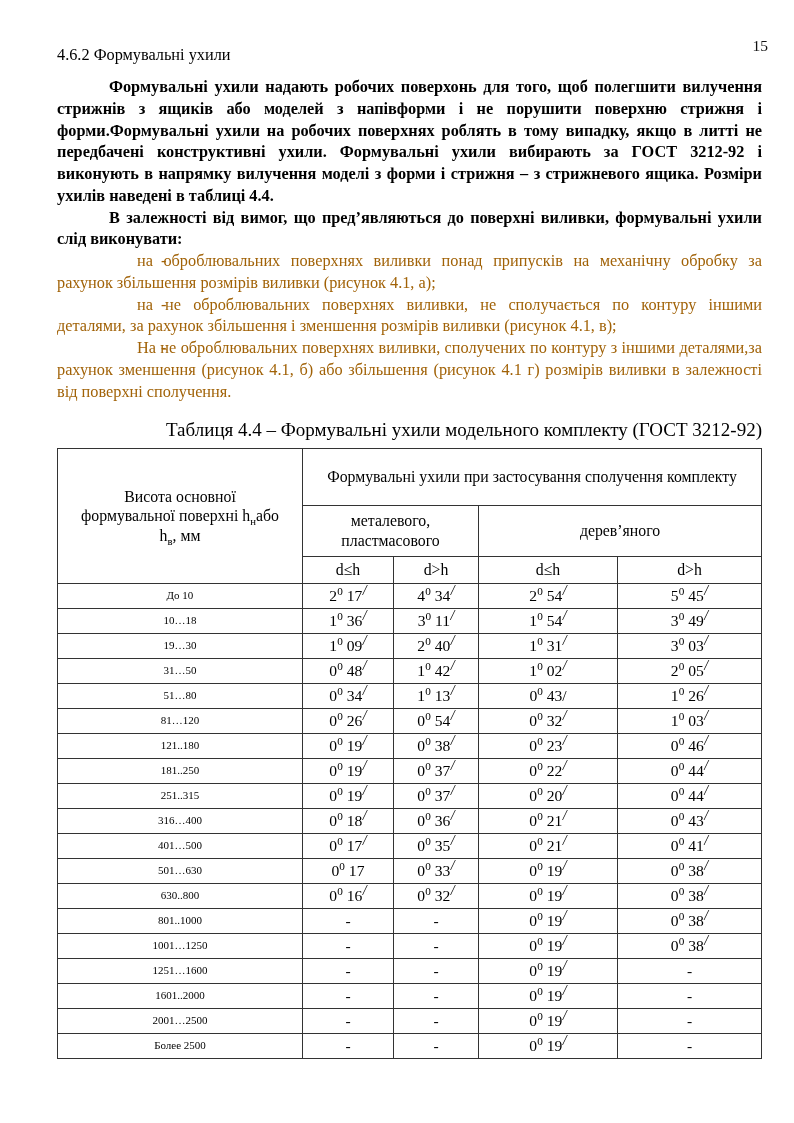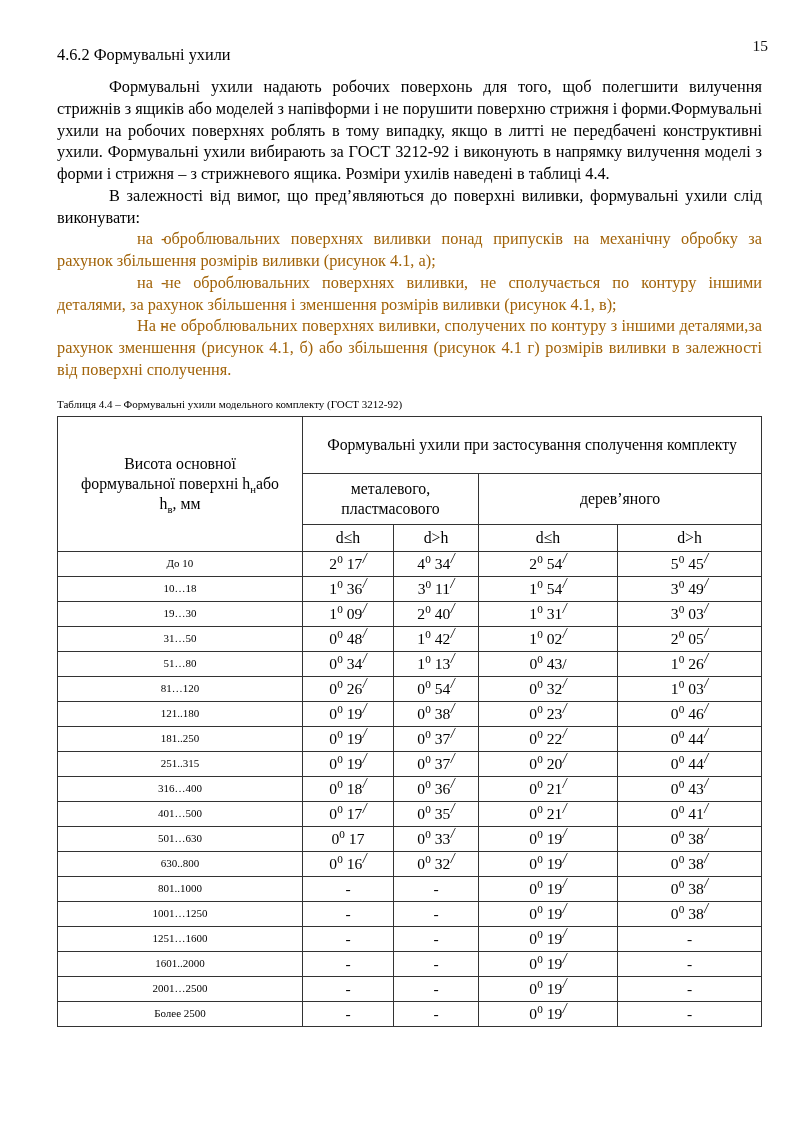--- a/index.html
+++ b/index.html
@@ -41,39 +41,40 @@
     color: #000;
   }
   p.para {
     font-size: 16.3px;
     line-height: 1.335;
     margin: 0;
     text-align: justify;
     text-indent: 52px;
     color: #000;
     hyphens: none;
+    font-weight: bold;
   }
   p.bullet {
     font-size: 16.3px;
     line-height: 1.335;
     margin: 0;
     text-align: justify;
     text-indent: 52px;
     color: #a16207;
   }
   p.bullet .dash {
     display: inline-block;
     width: 28px;
   }
   .table-caption {
-    font-size: 11px;
+    font-size: 19px;
     line-height: 1.30;
     margin: 16px 0 5px 0;
     color: #000;
-    text-align: left;
+    text-align: right;
   }
   table.grid {
     border-collapse: collapse;
     width: 704px;
     table-layout: fixed;
     font-size: 15.6px;
     color: #000;
   }
   table.grid th,
   table.grid td {

